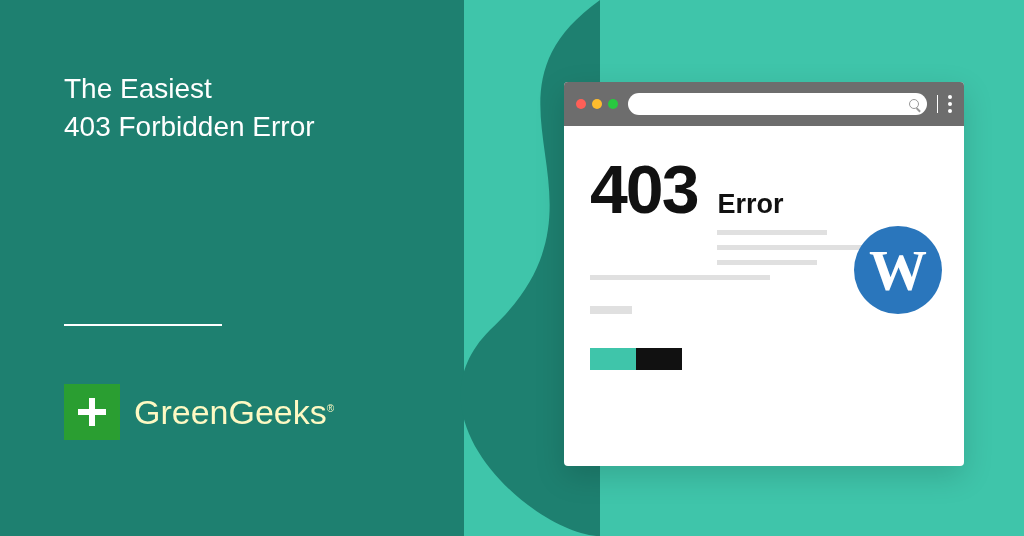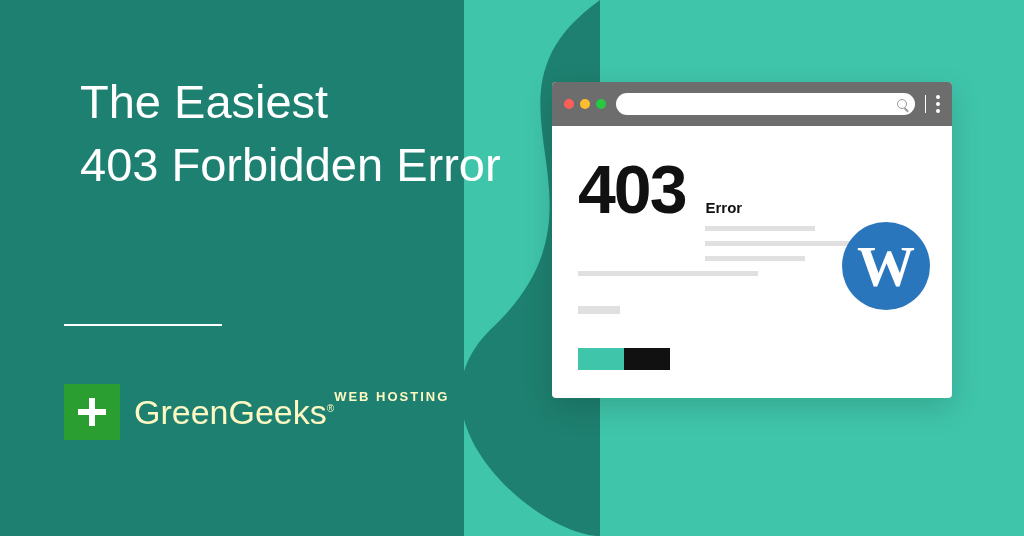--- a/index.html
+++ b/index.html
@@ -26,24 +26,24 @@
     }
     .wave {
       position: absolute;
       left: 460px;
       top: 0;
       width: 140px;
       height: 536px;
     }
     .headline {
       position: absolute;
-      left: 80px;
+      left: 64px;
       top: 70px;
       color: #fff;
-      font-size: 47px;
+      font-size: 28px;
       line-height: 1.35;
       font-weight: 300;
     }
     .headline .bold {
       font-weight: 400;
     }
     .divider {
       position: absolute;
       left: 64px;
       top: 324px;
@@ -101,24 +101,24 @@
     }
     .tagline {
       font-size: 13px;
       font-weight: 600;
       letter-spacing: 2px;
       text-align: right;
       margin-top: -4px;
     }
     .browser {
       position: absolute;
-      left: 552px;
+      left: 564px;
       top: 82px;
       width: 400px;
-      height: 316px;
+      height: 384px;
       background: #fff;
       border-radius: 4px;
       box-shadow: 0 10px 30px rgba(0,0,0,0.15);
       overflow: hidden;
     }
     .browser-top {
       height: 44px;
       background: #6d6d6d;
       display: flex;
       align-items: center;
@@ -185,21 +185,21 @@
       align-items: baseline;
       gap: 20px;
     }
     .code {
       font-size: 68px;
       font-weight: 800;
       color: #111;
       letter-spacing: -2px;
     }
     .error-label {
-      font-size: 15px;
+      font-size: 27px;
       font-weight: 700;
       color: #111;
     }
     .lines { display: flex; flex-direction: column; gap: 10px; margin-top: 10px; }
     .line { height: 5px; background: #e0e0e0; }
     .line.w1 { width: 110px; }
     .line.w2 { width: 150px; }
     .line.w3 { width: 100px; }
     .line.w4 { width: 180px; margin-top: 10px; }
     .blocks { display: flex; gap: 0; margin-top: 34px; }
@@ -240,21 +240,20 @@
 </div>
 
 <div class="divider"></div>
 
 <div class="logo">
   <div class="logo-square"></div>
   <div class="logo-text">
     <div class="brand">
       <span>GreenGeeks</span><span class="reg">®</span>
     </div>
-    <div class="tagline">WEB HOSTING</div>
   </div>
 </div>
 
 <div class="browser">
   <div class="browser-top">
     <div class="dots">
       <div class="dot r"></div>
       <div class="dot y"></div>
       <div class="dot g"></div>
     </div>

